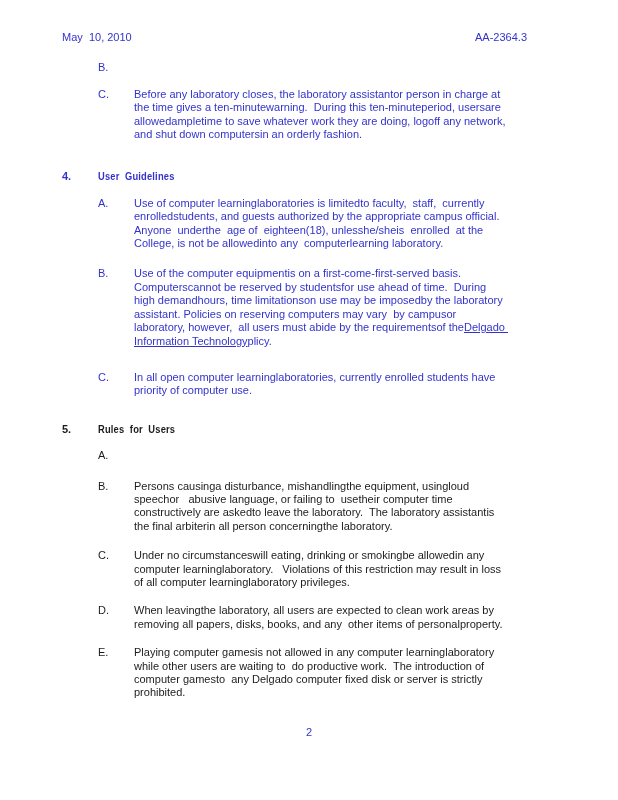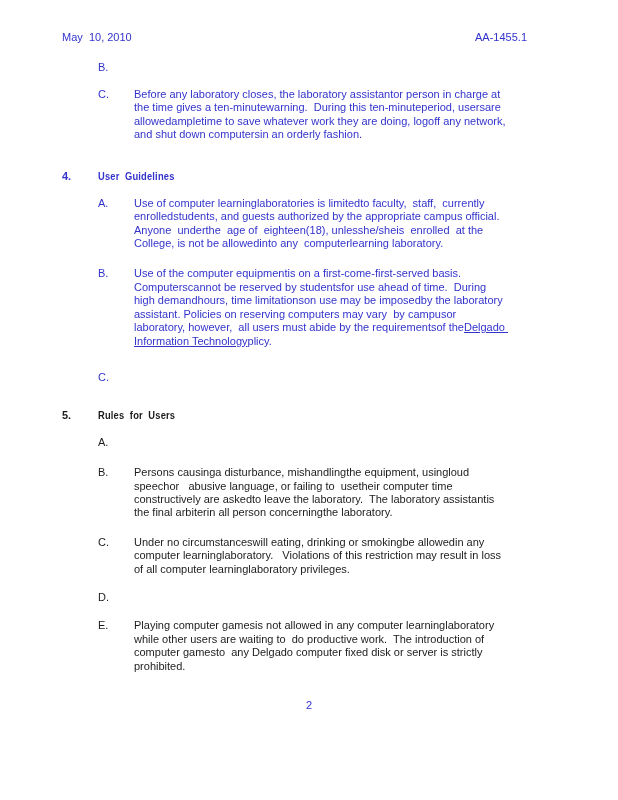--- a/index.html
+++ b/index.html
@@ -23,21 +23,21 @@
   .link{color:#3333CC;text-decoration:underline;cursor:pointer;}
   .footer{margin-top:26px;text-align:center;color:#3333CC;}
 </style>
 </head>
 <body>
 
 <div class="page">
 
   <div class="hdr blue">
     <span>May  10, 2010</span>
-    <span>AA-1455.1</span>
+    <span>AA-2364.3</span>
   </div>
 
   <div class="row mt17 blue">
     <span class="letter">B.</span>
   </div>
 
   <div class="row mt13 blue">
     <span class="letter">C.</span>
     <span class="text">Before any laboratory closes, the laboratory assistantor person in charge at
 the time gives a ten-minutewarning.  During this ten-minuteperiod, usersare
@@ -63,20 +63,22 @@
     <span class="text"><span>Use of the computer equipmentis on a first-come-first-served basis.
 Computerscannot be reserved by studentsfor use ahead of time.  During
 high demandhours, time limitationson use may be imposedby the laboratory
 assistant. Policies on reserving computers may vary  by campusor
 laboratory, however,  all users must abide by the requirementsof the</span><a class="link">Delgado 
 Information Technology</a><span>plicy.</span></span>
   </div>
 
   <div class="row mt23 blue">
     <span class="letter">C.</span>
+    <span class="text">In all open computer learninglaboratories, currently enrolled students have
+priority of computer use.</span>
   </div>
 
   <div class="row mt25 black">
     <span class="num">5.</span>
     <span class="title">Rules  for  Users</span>
   </div>
 
   <div class="row mt13 black">
     <span class="letter">A.</span>
   </div>
@@ -91,20 +93,22 @@
 
   <div class="row mt16 black">
     <span class="letter">C.</span>
     <span class="text">Under no circumstanceswill eating, drinking or smokingbe allowedin any
 computer learninglaboratory.   Violations of this restriction may result in loss
 of all computer learninglaboratory privileges.</span>
   </div>
 
   <div class="row mt15 black">
     <span class="letter">D.</span>
+    <span class="text">When leavingthe laboratory, all users are expected to clean work areas by
+removing all papers, disks, books, and any  other items of personalproperty.</span>
   </div>
 
   <div class="row mt15 black">
     <span class="letter">E.</span>
     <span class="text">Playing computer gamesis not allowed in any computer learninglaboratory
 while other users are waiting to  do productive work.  The introduction of
 computer gamesto  any Delgado computer fixed disk or server is strictly
 prohibited.</span>
   </div>
 

